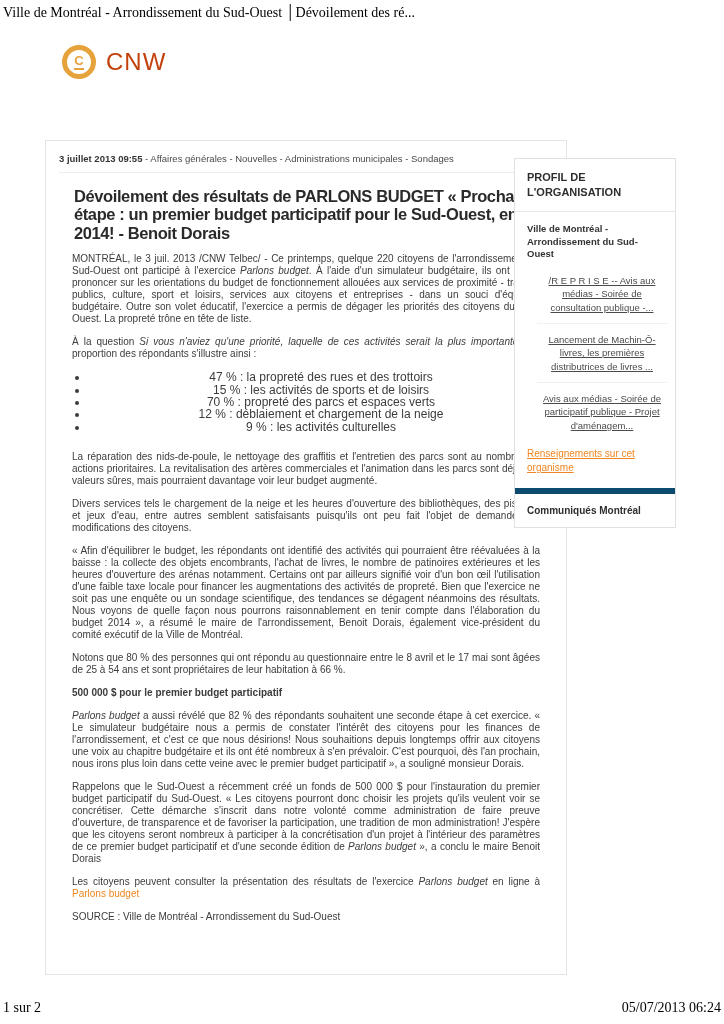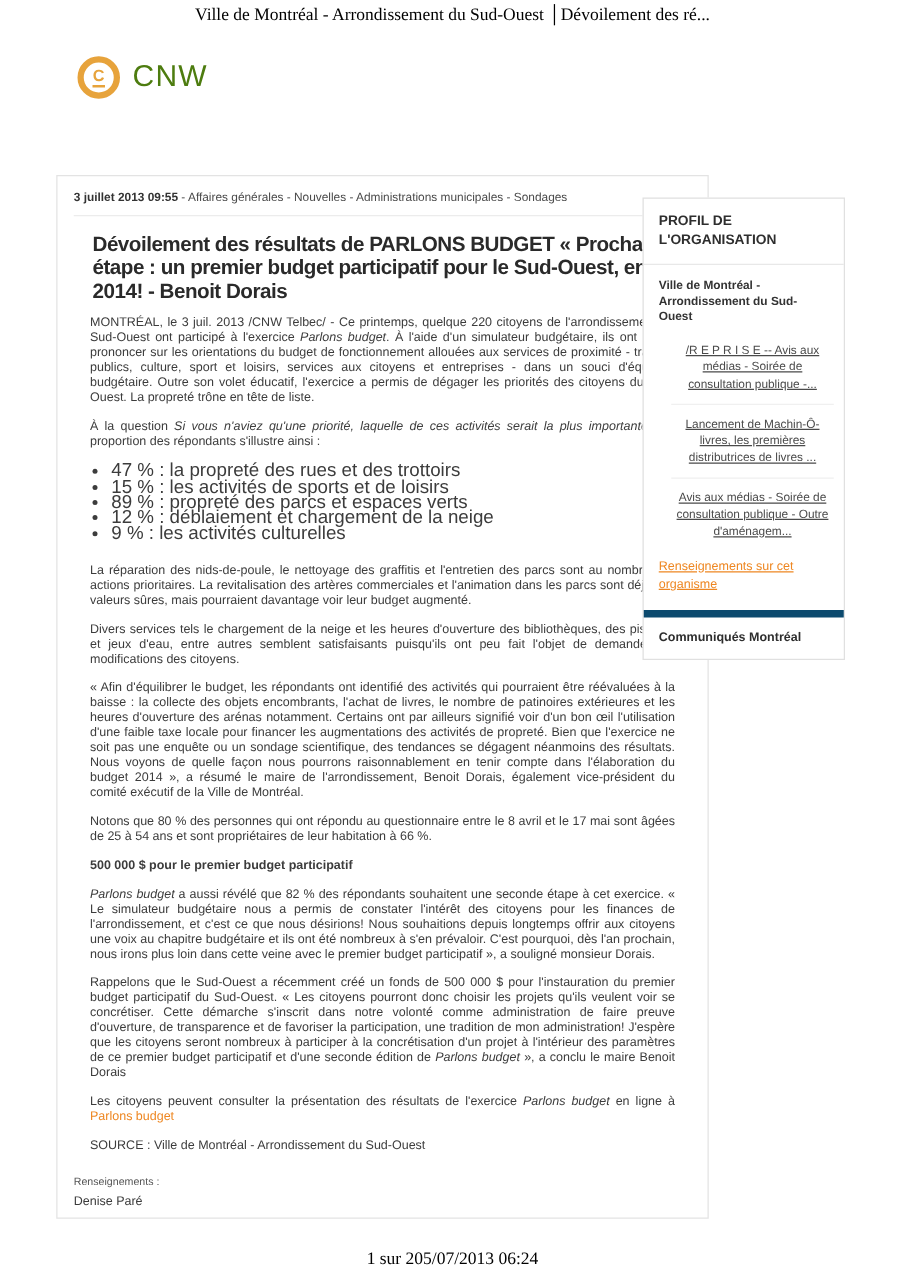--- a/index.html
+++ b/index.html
@@ -6,57 +6,57 @@
   html,body { margin:0; padding:0; }
   body {
     width:724px; height:1024px; position:relative; background:#ffffff;
     font-family:"Liberation Sans", sans-serif; color:#3c3c3c;
     overflow:hidden;
   }
 
   
   .print-header, .print-footer {
     position:absolute; left:3px; width:718px;
-    display:flex; justify-content:center;
+    display:flex; justify-content:space-between;
     font-family:"Liberation Serif", serif; font-size:14px; color:#000;
   }
   .print-header { top:5px; }
   .print-footer { top:1000px; }
 
   
   .logo { position:absolute; top:45px; left:62px; display:flex; align-items:center; }
   .logo-ring {
     width:34px; height:34px; border:5px solid #E7A33B; border-radius:50%;
     display:flex; align-items:center; justify-content:center;
   }
   .logo-c {
     color:#E7A33B; font-weight:bold; font-size:13px; line-height:1;
     border-bottom:2px solid #E7A33B; padding-bottom:1px;
   }
-  .logo-text { margin-left:10px; font-size:24px; color:#4d7c0f; letter-spacing:1px; }
+  .logo-text { margin-left:10px; font-size:24px; color:#c2410c; letter-spacing:1px; }
 
   
   .article-box {
     position:absolute; left:45px; top:140px; width:522px; height:835px;
     border:1px solid #e3e3e3; padding:11px 13px; overflow:hidden; background:#fff;
   }
   .date-row {
     font-size:9.5px; color:#4a4a4a; line-height:1.45;
     padding-bottom:6px; border-bottom:1px solid #ececec;
   }
   .date-row b { color:#333; }
   .article-title {
     margin:14px 15px 6px; font-size:16.5px; line-height:18.5px; font-weight:bold;
     color:#2a2a2a; letter-spacing:-0.4px;
   }
   .body-text p {
     font-size:10px; line-height:12px; text-align:justify; margin:11px 13px; color:#3c3c3c;
   }
   .body-text i { font-style:italic; }
-  ul.stats { margin:11px 0 18px 30px; padding:0; font-size:15px; line-height:12.4px; color:#3c3c3c; }
+  ul.stats { margin:11px 0 18px 30px; padding:0; font-size:12px; line-height:12.4px; color:#3c3c3c;text-align:center; }
   ul.stats li { margin:0; }
   .subheading { font-weight:bold; font-size:10px; margin:13px 0; color:#333; }
   .link-orange { color:#EE8722; text-decoration:none; cursor:pointer; }
   .contact { margin-top:16px; font-size:10px; line-height:13.5px; color:#3c3c3c; }
   .contact-label { font-size:8.5px; color:#555; display:block; margin-bottom:2px; }
 
   
   .sidebar-box {
     position:absolute; left:514px; top:158px; width:162px;
     border:1px solid #e0e0e0; background:#fff; color:#333;
@@ -103,55 +103,50 @@
   <h1 class="article-title">Dévoilement des résultats de PARLONS BUDGET « Prochaine étape : un premier budget participatif pour le Sud-Ouest, en 2014! - Benoit Dorais</h1>
 
   <div class="body-text">
     <p><span>MONTRÉAL, le 3 juil. 2013 /CNW Telbec/ - Ce printemps, quelque 220 citoyens de l'arrondissement du Sud-Ouest ont participé à l'exercice </span><i>Parlons budget</i><span>. À l'aide d'un simulateur budgétaire, ils ont pu se prononcer sur les orientations du budget de fonctionnement allouées aux services de proximité - travaux publics, culture, sport et loisirs, services aux citoyens et entreprises - dans un souci d'équilibre budgétaire. Outre son volet éducatif, l'exercice a permis de dégager les priorités des citoyens du Sud-Ouest. La propreté trône en tête de liste.</span></p>
 
     <p><span>À la question </span><i>Si vous n'aviez qu'une priorité, laquelle de ces activités serait la plus importante?</i><span> La proportion des répondants s'illustre ainsi :</span></p>
 
     <ul class="stats">
       <li>47 % : la propreté des rues et des trottoirs</li>
       <li>15 % : les activités de sports et de loisirs</li>
-      <li>89 % : propreté des parcs et espaces verts</li>
+      <li>70 % : propreté des parcs et espaces verts</li>
       <li>12 % : déblaiement et chargement de la neige</li>
       <li>9 % : les activités culturelles</li>
     </ul>
 
     <p>La réparation des nids-de-poule, le nettoyage des graffitis et l'entretien des parcs sont au nombre des actions prioritaires. La revitalisation des artères commerciales et l'animation dans les parcs sont déjà des valeurs sûres, mais pourraient davantage voir leur budget augmenté.</p>
     <p>Divers services tels le chargement de la neige et les heures d'ouverture des bibliothèques, des piscines et jeux d'eau, entre autres semblent satisfaisants puisqu'ils ont peu fait l'objet de demandes de modifications des citoyens.</p>
     <p>« Afin d'équilibrer le budget, les répondants ont identifié des activités qui pourraient être réévaluées à la baisse : la collecte des objets encombrants, l'achat de livres, le nombre de patinoires extérieures et les heures d'ouverture des arénas notamment. Certains ont par ailleurs signifié voir d'un bon œil l'utilisation d'une faible taxe locale pour financer les augmentations des activités de propreté. Bien que l'exercice ne soit pas une enquête ou un sondage scientifique, des tendances se dégagent néanmoins des résultats. Nous voyons de quelle façon nous pourrons raisonnablement en tenir compte dans l'élaboration du budget 2014 »,  a résumé le maire de l'arrondissement, Benoit Dorais, également vice-président du comité exécutif de la Ville de Montréal.</p>
     <p>Notons que 80 % des personnes qui ont répondu au questionnaire entre le 8 avril et le 17 mai sont âgées de 25 à 54 ans et sont propriétaires de leur habitation à 66 %.</p>
 
     <p class="subheading">500 000 $ pour le premier budget participatif</p>
 
     <p><i>Parlons budget</i><span> a aussi révélé que 82 % des répondants souhaitent une seconde étape à cet exercice. « Le simulateur budgétaire nous a permis de constater l'intérêt des citoyens pour les finances de l'arrondissement, et c'est ce que nous désirions! Nous souhaitions depuis longtemps offrir aux citoyens une voix au chapitre budgétaire et ils ont été nombreux à s'en prévaloir. C'est pourquoi, dès l'an prochain, nous irons plus loin dans cette veine avec le premier budget participatif », a souligné monsieur Dorais.</span></p>
 
     <p><span>Rappelons que le Sud-Ouest a récemment créé un fonds de 500 000 $ pour l'instauration du premier budget participatif du Sud-Ouest. « Les citoyens pourront donc choisir les projets qu'ils veulent voir se concrétiser. Cette démarche s'inscrit dans notre volonté comme administration de faire preuve d'ouverture, de transparence et de favoriser la participation, une tradition de mon administration!  J'espère que les citoyens seront nombreux à participer à la concrétisation d'un projet à l'intérieur des paramètres de ce premier budget participatif et d'une seconde édition de </span><i>Parlons budget</i><span> », a conclu le maire Benoit Dorais</span></p>
 
     <p><span>Les citoyens peuvent consulter la présentation des résultats de l'exercice </span><i>Parlons budget</i><span> en ligne à </span><a class="link-orange" href="#">Parlons budget</a></p>
 
     <p>SOURCE : Ville de Montréal - Arrondissement du Sud-Ouest</p>
 
-    <div class="contact">
-      <span class="contact-label">Renseignements :</span>
-      <div>Denise Paré</div>
-
-    </div>
   </div>
 </div>
 
 <div class="sidebar-box">
   <div class="sidebar-header">PROFIL DE L'ORGANISATION</div>
   <div class="sidebar-org">Ville de Montréal - Arrondissement du Sud-Ouest</div>
   <div class="sidebar-links">
     <a class="sidebar-link" href="#">/R E P R I S E -- Avis aux médias - Soirée de consultation publique -...</a>
     <a class="sidebar-link" href="#">Lancement de Machin-Ô-livres, les premières distributrices de livres ...</a>
-    <a class="sidebar-link" href="#">Avis aux médias - Soirée de consultation publique - Outre d'aménagem...</a>
+    <a class="sidebar-link" href="#">Avis aux médias - Soirée de participatif publique - Projet d'aménagem...</a>
   </div>
   <a class="org-link" href="#">Renseignements sur cet organisme</a>
   <div class="sidebar-footer">Communiqués Montréal</div>
 </div>
 
 <div class="print-footer">
   <span>1 sur 2</span>
   <span>05/07/2013 06:24</span>
 </div>
 

